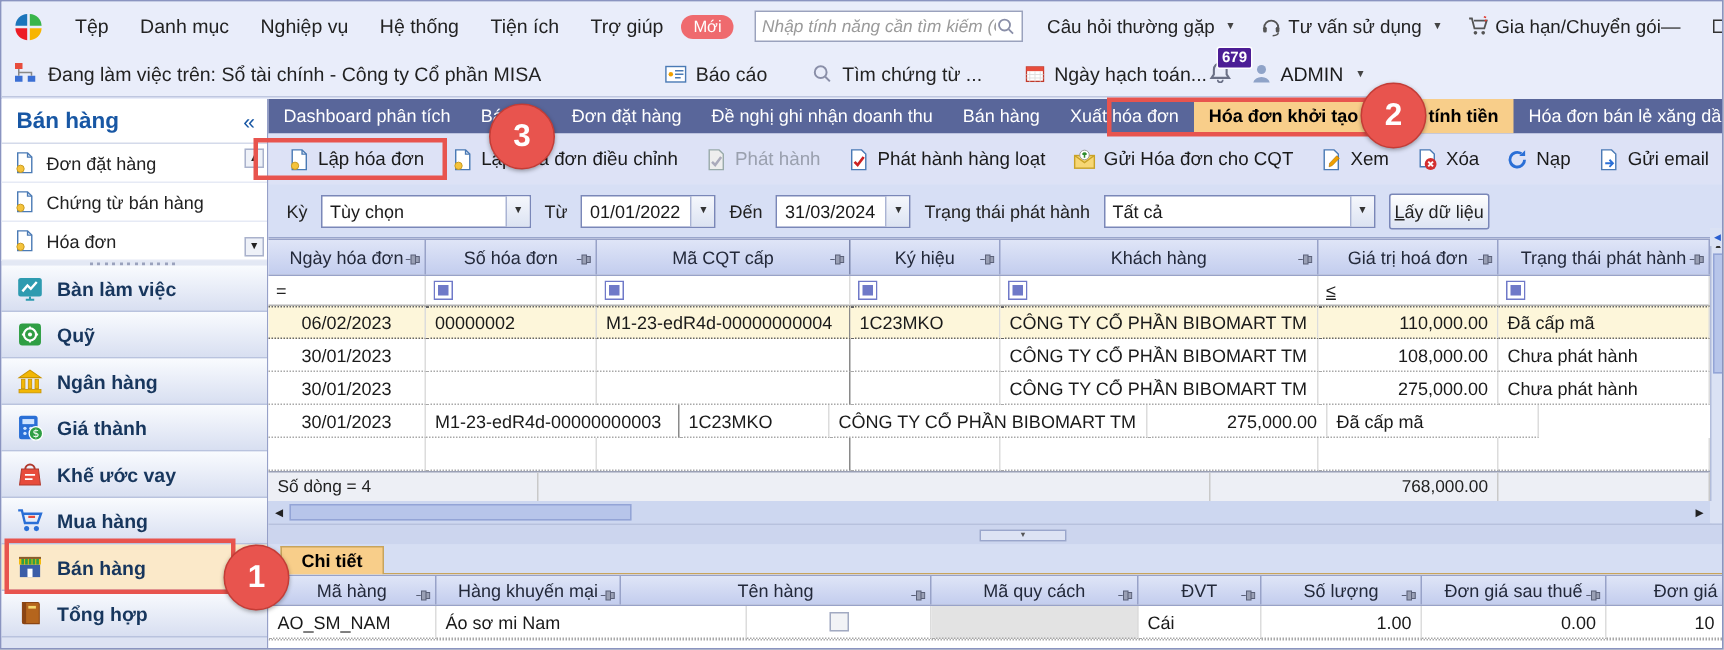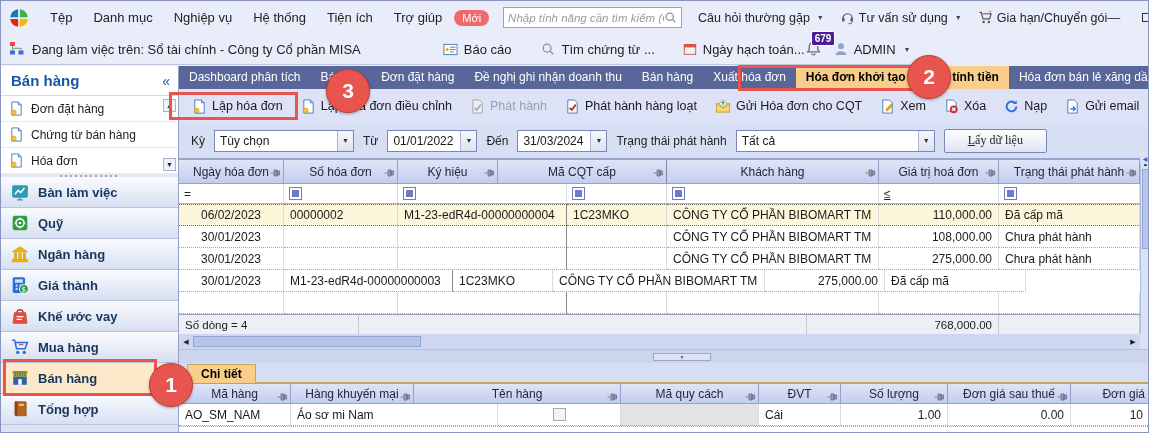--- a/index.html
+++ b/index.html
@@ -54,22 +54,22 @@
 
 .toolbar{position:absolute;left:0;top:23px;width:971px;height:34px;background:#dde2f6;display:flex;align-items:center;padding-left:4px}
 .tbtn{display:flex;align-items:center;gap:5px;padding:0 9px;height:26px;font-size:12.5px;color:#1a1a1a;white-space:nowrap}
 .tbtn.disabled{color:#9aa0ae}
 
 .filterbar{position:absolute;left:0;top:57px;width:971px;height:36px;background:#d7dff5;display:flex;align-items:center;padding-left:12px;gap:9px;border-bottom:1px solid #9aa6cc}
 .flabel{font-size:12px;color:#222;white-space:nowrap}
 .sel{height:22px;background:#fff;border:1px solid #7a87b8;display:flex;align-items:center}
 .sel .txt{flex:1;padding:0 5px;font-size:12px;white-space:nowrap;overflow:hidden}
 .sel .arr{width:16px;height:100%;display:flex;align-items:center;justify-content:center;background:linear-gradient(#f5f7fc,#dce3f2);border-left:1px solid #aab4d4;font-size:7px;color:#333}
-.w-period{width:140px}.w-date{width:90px}.w-status{width:199px}
-.btn-get{height:24px;padding:0 23px;border:1px solid #7a87b8;border-radius:2px;background:linear-gradient(#fefefe,#dde4f3);font-size:12px;color:#222;font-family:Liberation Serif, serif}
+.w-period{width:140px}.w-date{width:90px}.w-status{width:181px}
+.btn-get{height:24px;padding:0 3px;border:1px solid #7a87b8;border-radius:2px;background:linear-gradient(#fefefe,#dde4f3);font-size:12px;color:#222;font-family:Liberation Sans, sans-serif}
 .btn-get u{text-decoration:underline}
 
 
 #grid1{position:absolute;left:0;top:93px;width:961px;height:175px;background:#fff}
 .g-header{display:flex;height:25px;background:linear-gradient(#dfe5f7,#c3cdee);border-top:1px solid #98a2c8;border-bottom:1px solid #98a2c8}
 .g-hcell{position:relative;display:flex;align-items:center;justify-content:center;border-right:1px solid #98a2c8;font-size:12px;color:#23293a;overflow:hidden;white-space:nowrap}
 .g-hcell .pin{position:absolute;right:3px;top:8px;line-height:0}
 .g-frow{display:flex;height:20px;background:#fff;border-bottom:1px solid #b4b4b4}
 .g-fcell{display:flex;align-items:center;padding-left:5px;border-right:1px solid #dcdcdc;font-size:12px;color:#333;overflow:hidden}
 .g-fcell .op{font-size:12px;color:#222}
@@ -501,28 +501,28 @@
             <span class="pin"><svg width="10" height="10" viewBox="0 0 10 10">
                 <path d="M0.5 5H3.5M4 2h3v6H4zM7 3h2.5v4H7z" fill="#9aa0b5" stroke="#5a6078" stroke-width="0.7"></path>
               </svg></span>
           </div>
           <div class="g-hcell" style="width: 114px;">
             <span>Số hóa đơn</span>
             <span class="pin"><svg width="10" height="10" viewBox="0 0 10 10">
                 <path d="M0.5 5H3.5M4 2h3v6H4zM7 3h2.5v4H7z" fill="#9aa0b5" stroke="#5a6078" stroke-width="0.7"></path>
               </svg></span>
           </div>
+          <div class="g-hcell dark" style="width: 169px;">
+            <span>Mã CQT cấp</span>
+            <span class="pin"><svg width="10" height="10" viewBox="0 0 10 10">
+                <path d="M0.5 5H3.5M4 2h3v6H4zM7 3h2.5v4H7z" fill="#9aa0b5" stroke="#5a6078" stroke-width="0.7"></path>
+              </svg></span>
+          </div>
           <div class="g-hcell" style="width: 100px;">
             <span>Ký hiệu</span>
-            <span class="pin"><svg width="10" height="10" viewBox="0 0 10 10">
-                <path d="M0.5 5H3.5M4 2h3v6H4zM7 3h2.5v4H7z" fill="#9aa0b5" stroke="#5a6078" stroke-width="0.7"></path>
-              </svg></span>
-          </div>
-          <div class="g-hcell dark" style="width: 169px;">
-            <span>Mã CQT cấp</span>
             <span class="pin"><svg width="10" height="10" viewBox="0 0 10 10">
                 <path d="M0.5 5H3.5M4 2h3v6H4zM7 3h2.5v4H7z" fill="#9aa0b5" stroke="#5a6078" stroke-width="0.7"></path>
               </svg></span>
           </div>
           <div class="g-hcell" style="width: 212px;">
             <span>Khách hàng</span>
             <span class="pin"><svg width="10" height="10" viewBox="0 0 10 10">
                 <path d="M0.5 5H3.5M4 2h3v6H4zM7 3h2.5v4H7z" fill="#9aa0b5" stroke="#5a6078" stroke-width="0.7"></path>
               </svg></span>
           </div>

